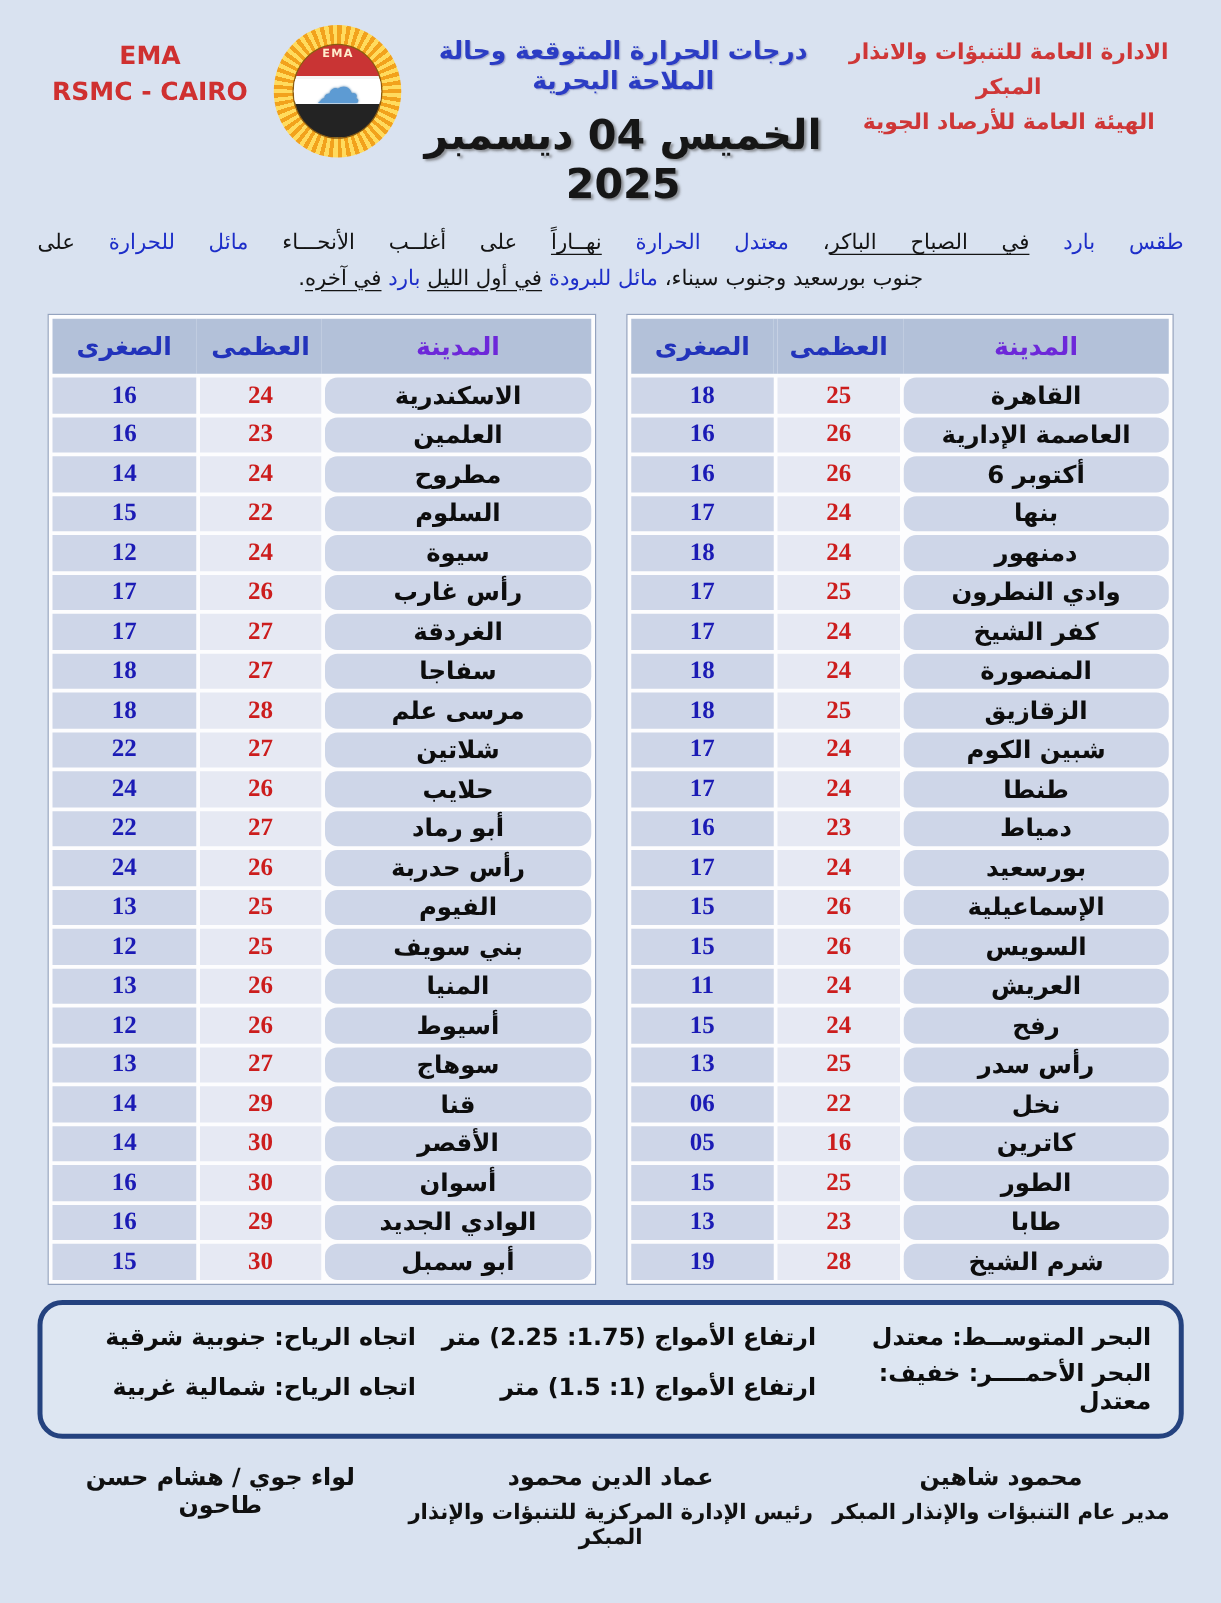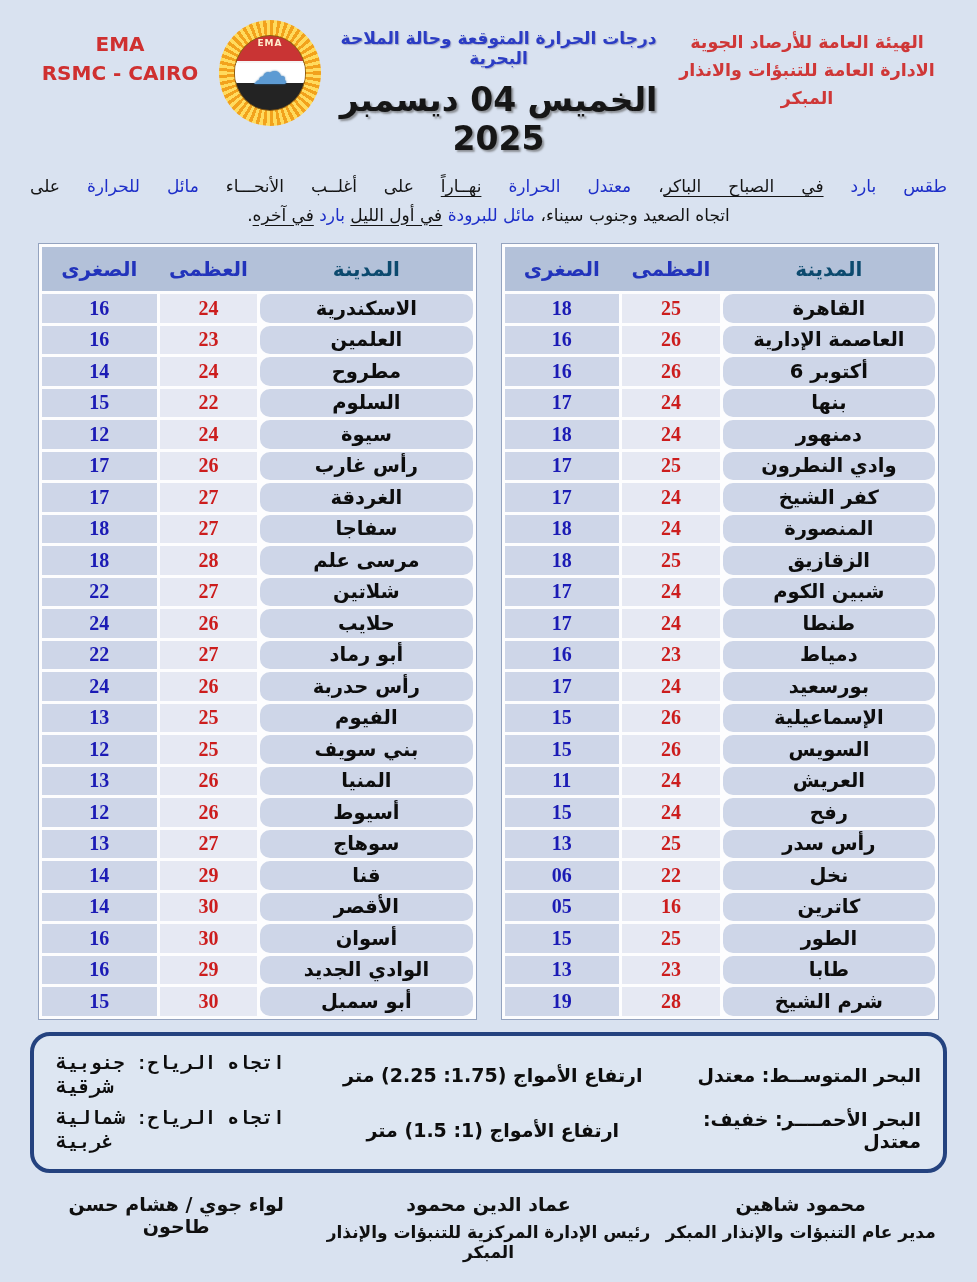--- a/index.html
+++ b/index.html
@@ -9,21 +9,21 @@
     font-family:"DejaVu Sans",sans-serif;
     direction:rtl;
   }
   .page{padding:18px 30px 0 30px;}
 
   
   .hdr{display:flex;align-items:flex-start;}
   .authority{width:280px;text-align:center;color:#cf3737;font-weight:bold;
     font-size:17.5px;line-height:1.6;margin-top:10px;}
   .title-block{flex:1;text-align:center;}
-  .main-title{color:#2b3cc4;font-size:17px;font-weight:bold;margin-top:10px;
+  .main-title{color:#2b3cc4;font-size:20px;font-weight:bold;margin-top:10px;
     text-shadow:1px 1px 1px rgba(70,70,130,.35);}
   .date-line{color:#161616;font-size:33px;font-weight:bold;margin-top:12px;
     text-shadow:2px 2px 2px rgba(90,90,90,.6);}
   .logo-wrap{width:120px;display:flex;justify-content:center;}
   .logo{position:relative;width:106px;height:110px;}
   .sun{position:absolute;inset:2px;border-radius:50%;
     background:repeating-conic-gradient(#f2a21c 0deg 4deg,#ffdb5e 4deg 8deg);}
   .flag{position:absolute;inset:17px;border-radius:50%;overflow:hidden;
     border:1px solid #8a5a10;
     background:linear-gradient(180deg,#c93434 0 34%,#f5f5f5 34% 62%,#232323 62% 100%);}
@@ -42,58 +42,58 @@
   .blue{color:#1d2ec9;}
   .black{color:#141414;}
   .u{text-decoration:underline;text-underline-offset:4px;}
 
   
   .tables{display:flex;gap:24px;margin-top:14px;padding:0 8px;}
   table.temps{flex:1;border-collapse:separate;border-spacing:3px;
     background:#fdfdfe;border:1px solid #94a3bf;}
   table.temps th{background:#b3c1d9;height:42px;font-size:20px;font-weight:bold;
     position:relative;}
-  th.h-city{color:#0c4a6e;}
+  th.h-city{color:#6d28d9;}
   th.h-max,th.h-min{color:#2233bb;text-align:center;}
   th.th-fill::after{content:'';position:absolute;top:0;bottom:0;right:-3px;width:3px;
     background:#b3c1d9;}
   table.temps td{height:26.5px;text-align:center;font-weight:bold;padding:1px 6px;}
   td.c-city{background:#ced6e8;color:#0d0d0d;font-size:19.5px;border-radius:10px;}
   td.c-max{background:#e6e9f3;color:#cc1d1d;font-size:20px;
     font-family:"Liberation Serif","DejaVu Serif",serif;}
   td.c-min{background:#ced6e8;color:#1b1bb5;font-size:20px;
     font-family:"Liberation Serif","DejaVu Serif",serif;}
 
   
   .marine{margin-top:12px;border:4px solid #24427f;border-radius:20px;
     padding:8px 22px;background:#dde6f2;}
   .m-row{display:flex;align-items:center;margin:7px 0;font-weight:bold;
     font-size:19px;color:#0d0d0d;}
   .m-sea{width:31%;}
-  .m-waves{width:37%;text-align:center;}
-  .m-wind{width:32%;text-align:left;font-family:Liberation Mono, monospace;}
+  .m-waves{width:37%;}
+  .m-wind{width:32%;text-align:right;}
 
   
   .sigs{display:flex;margin-top:20px;padding:0 6px;}
   .sig{text-align:center;color:#101010;}
   .sig-0{width:31%;}
   .sig-1{width:38%;}
   .sig-2{width:31%;}
   .sig-name{font-size:19px;font-weight:bold;}
   .sig-title{font-size:17px;font-weight:bold;margin-top:7px;}
 </style>
 </head>
 <body>
 
 <div class="page">
 
   <div class="hdr">
     <div class="authority">
+      <div>الادارة العامة للتنبؤات والانذار المبكر</div>
       <div>الهيئة العامة للأرصاد الجوية</div>
-      <div>الادارة العامة للتنبؤات والانذار المبكر</div>
     </div>
     <div class="title-block">
       <div class="main-title">درجات الحرارة المتوقعة وحالة الملاحة البحرية</div>
       <div class="date-line">الخميس 04 ديسمبر 2025</div>
     </div>
     <div class="logo-wrap">
       <div class="logo">
         <div class="sun"></div>
         <div class="flag">
           <div class="flag-ema">EMA</div>
@@ -103,21 +103,21 @@
       </div>
     </div>
     <div class="ema-en">
       <div>EMA</div>
       <div>RSMC - CAIRO</div>
     </div>
   </div>
 
   <div class="forecast">
     <div class="fc-l1" id="fc-line1"><span class="blue">طقس بارد </span><span class="black u">في الصباح الباكر</span><span class="black">، </span><span class="blue">معتدل الحرارة </span><span class="black u">نهــاراً</span><span class="black"> على أغلــب الأنحـــاء </span><span class="blue">مائل للحرارة</span><span class="black"> على</span></div>
-    <div class="fc-l2" id="fc-line2"><span class="black">اتجاه الصعيد وجنوب سيناء، </span><span class="blue">مائل للبرودة</span><span class="black"> </span><span class="black u">في أول الليل</span><span class="black"> </span><span class="blue">بارد</span><span class="black"> </span><span class="black u">في آخره</span><span class="black">.</span></div>
+    <div class="fc-l2" id="fc-line2"><span class="black">جنوب بورسعيد وجنوب سيناء، </span><span class="blue">مائل للبرودة</span><span class="black"> </span><span class="black u">في أول الليل</span><span class="black"> </span><span class="blue">بارد</span><span class="black"> </span><span class="black u">في آخره</span><span class="black">.</span></div>
   </div>
 
   <div class="tables">
 
     <table class="temps">
       <colgroup>
           <col style="width:50%">
           <col style="width:23%">
           <col style="width:27%">
         </colgroup>

